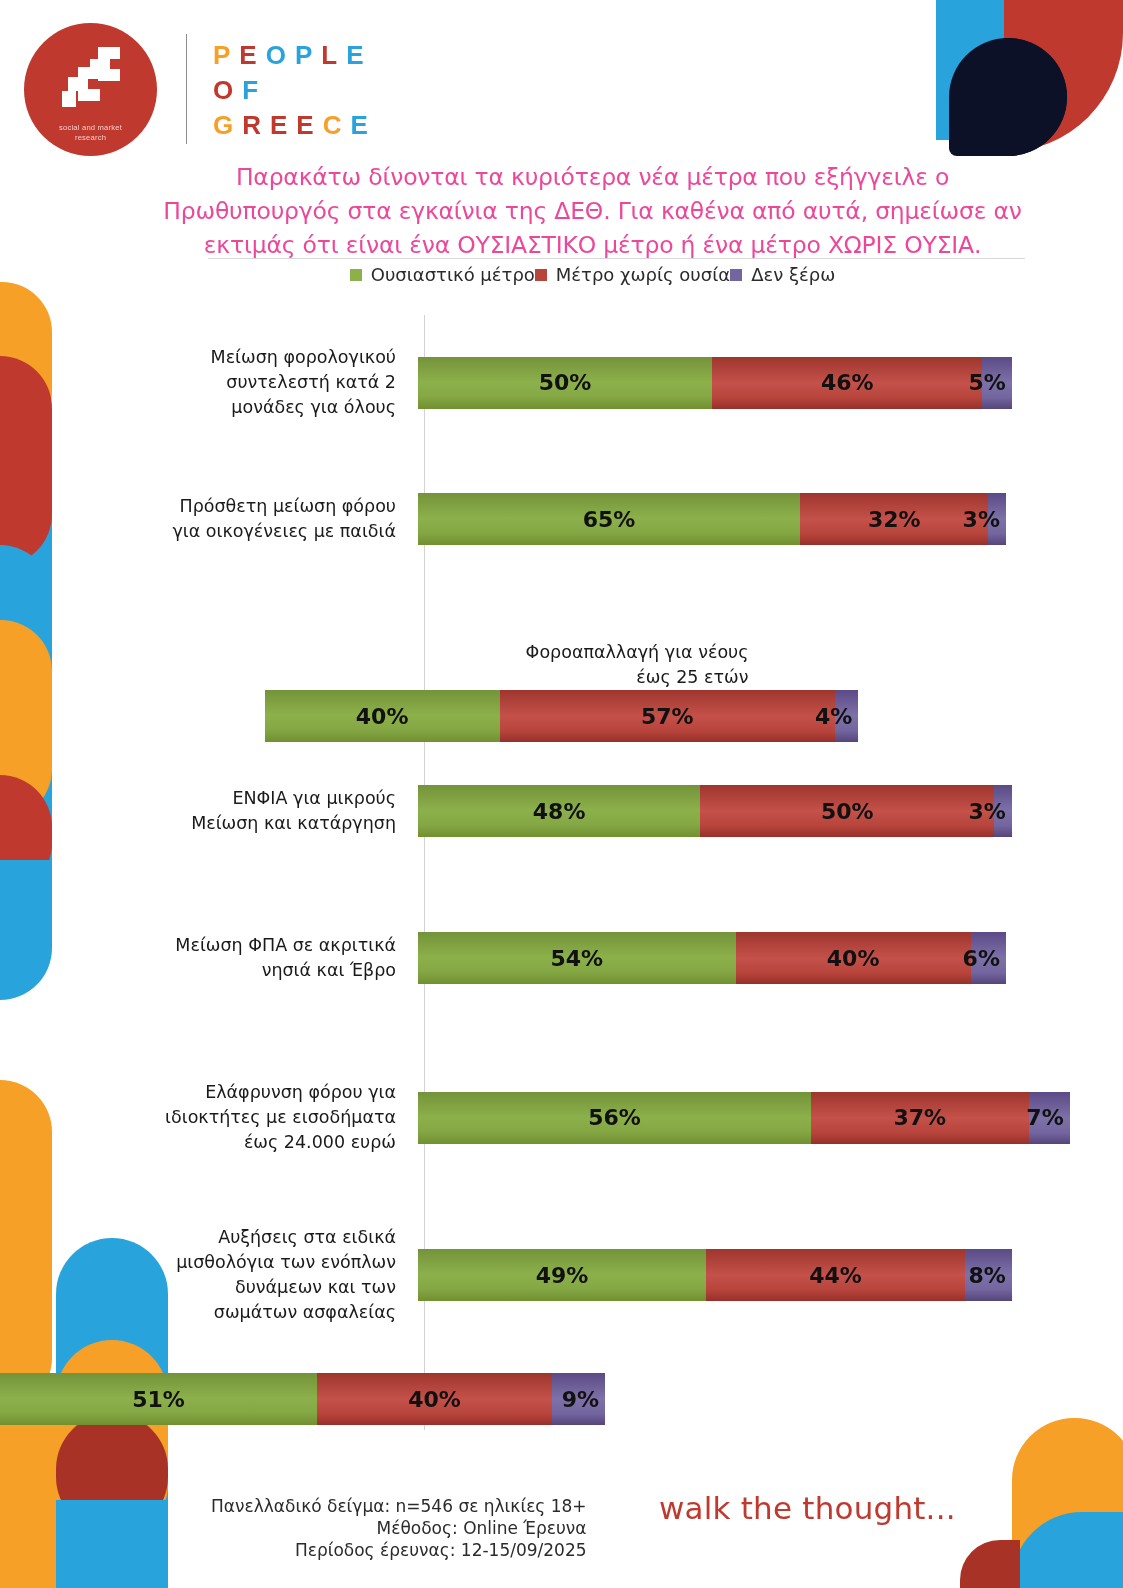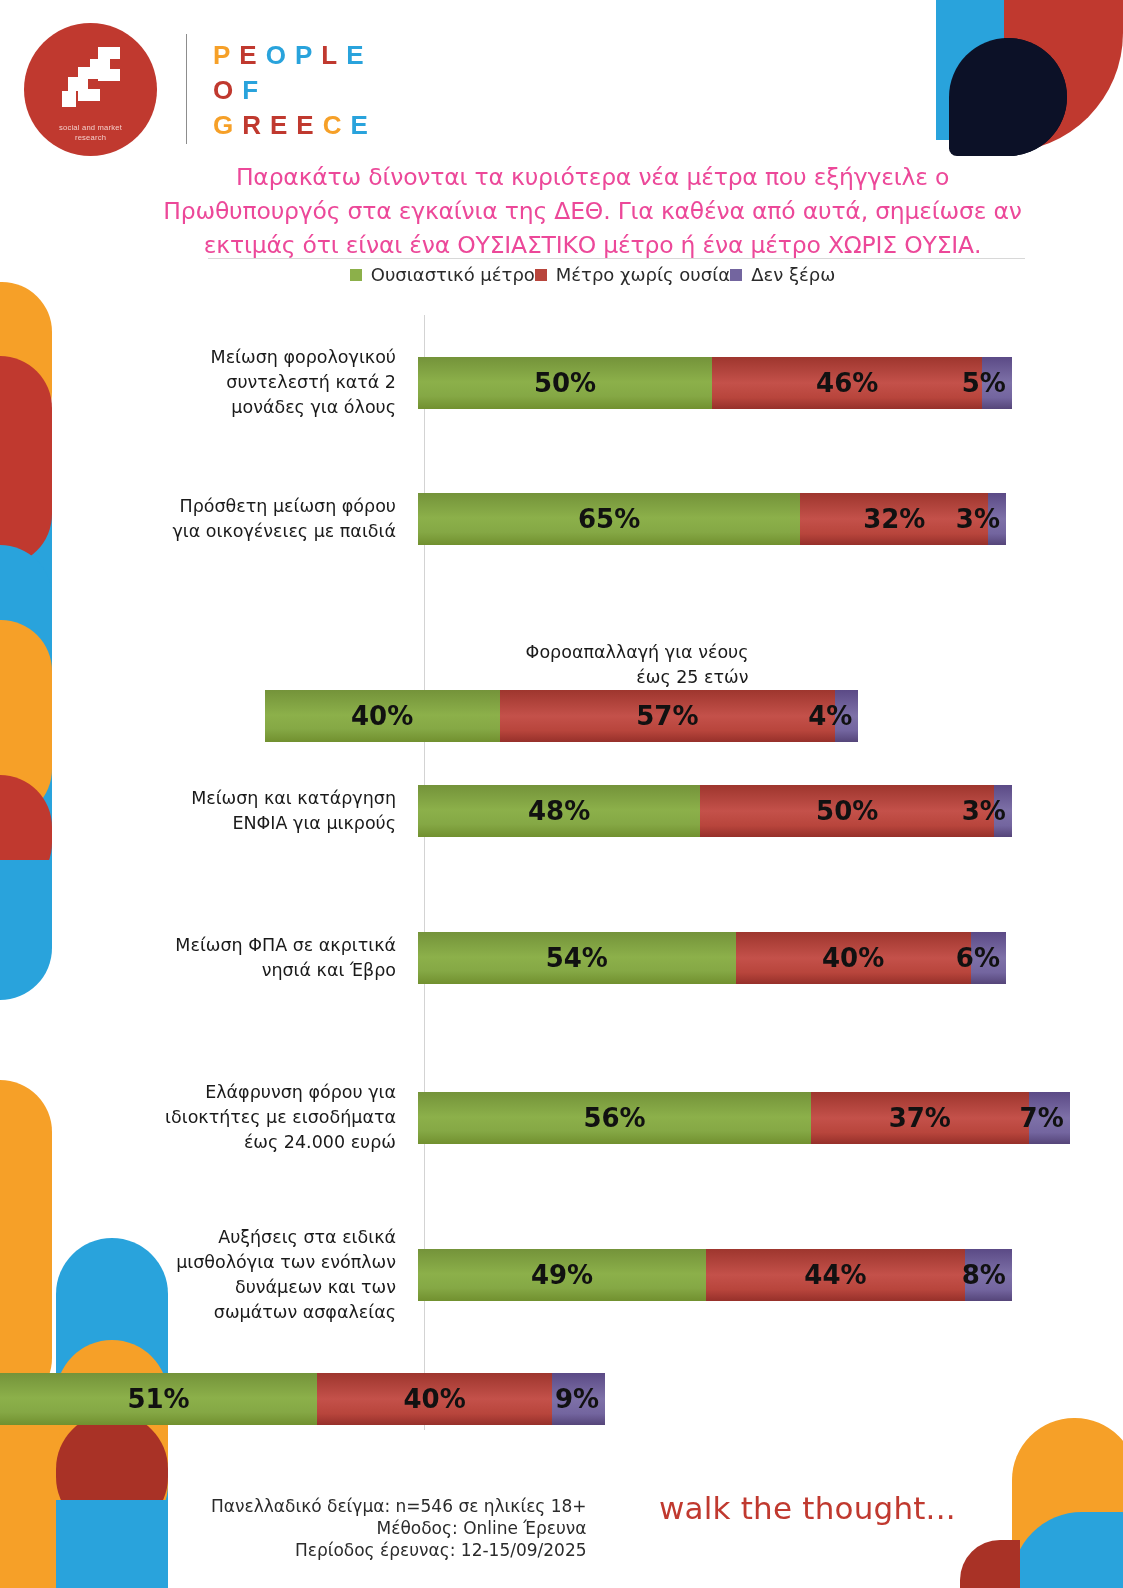--- a/index.html
+++ b/index.html
@@ -101,21 +101,21 @@
     width: 418px; padding-right: 22px; text-align: right;
     font-size: 17.5px; line-height: 25px; color: #1a1a1a;
     font-family: "DejaVu Sans", sans-serif;
   }
   .bar { height: 52px; display: flex; position: relative; }
   .seg { height: 100%; display: flex; align-items: center; justify-content: center; position: relative; }
   .seg-green { background: linear-gradient(180deg,#74933a 0%,#8cb04a 48%,#85a845 75%,#71902f 100%); }
   .seg-red   { background: linear-gradient(180deg,#9e362e 0%,#c4514a 50%,#b8453c 78%,#96302a 100%); }
   .seg-purple{ background: linear-gradient(180deg,#5b4a86 0%,#7e71a8 50%,#73659f 78%,#554579 100%); }
   .seg-val {
-    font-size: 26px; font-weight: bold; color: #111; font-family: "DejaVu Sans", sans-serif;
+    font-size: 22px; font-weight: bold; color: #111; font-family: "DejaVu Sans", sans-serif;
     white-space: nowrap;
   }
   .seg-purple .seg-val { position: absolute; right: 6px; }
 
   
   .footer-note {
     position: absolute; left: 211px; top: 1495px;
     font-size: 17px; line-height: 22px; color: #2b2b2b;
     font-family: "DejaVu Sans", sans-serif;
     text-align: right;
@@ -243,22 +243,22 @@
             <div class="seg seg-red" style="width: 335.16px;">
               <span class="seg-val">57%</span>
             </div>
             <div class="seg seg-purple" style="width: 23.52px;">
               <span class="seg-val">4%</span>
             </div>
           </div>
         </div>
         <div class="row" style="top: 485px;">
           <div class="row-label">
+            <div>ΕΝΦΙΑ για μικρούς</div>
             <div>Μείωση και κατάργηση</div>
-            <div>ΕΝΦΙΑ για μικρούς</div>
           </div>
           <div class="bar">
             <div class="seg seg-green" style="width: 282.24px;">
               <span class="seg-val">48%</span>
             </div>
             <div class="seg seg-red" style="width: 294px;">
               <span class="seg-val">50%</span>
             </div>
             <div class="seg seg-purple" style="width: 17.64px;">
               <span class="seg-val">3%</span>

